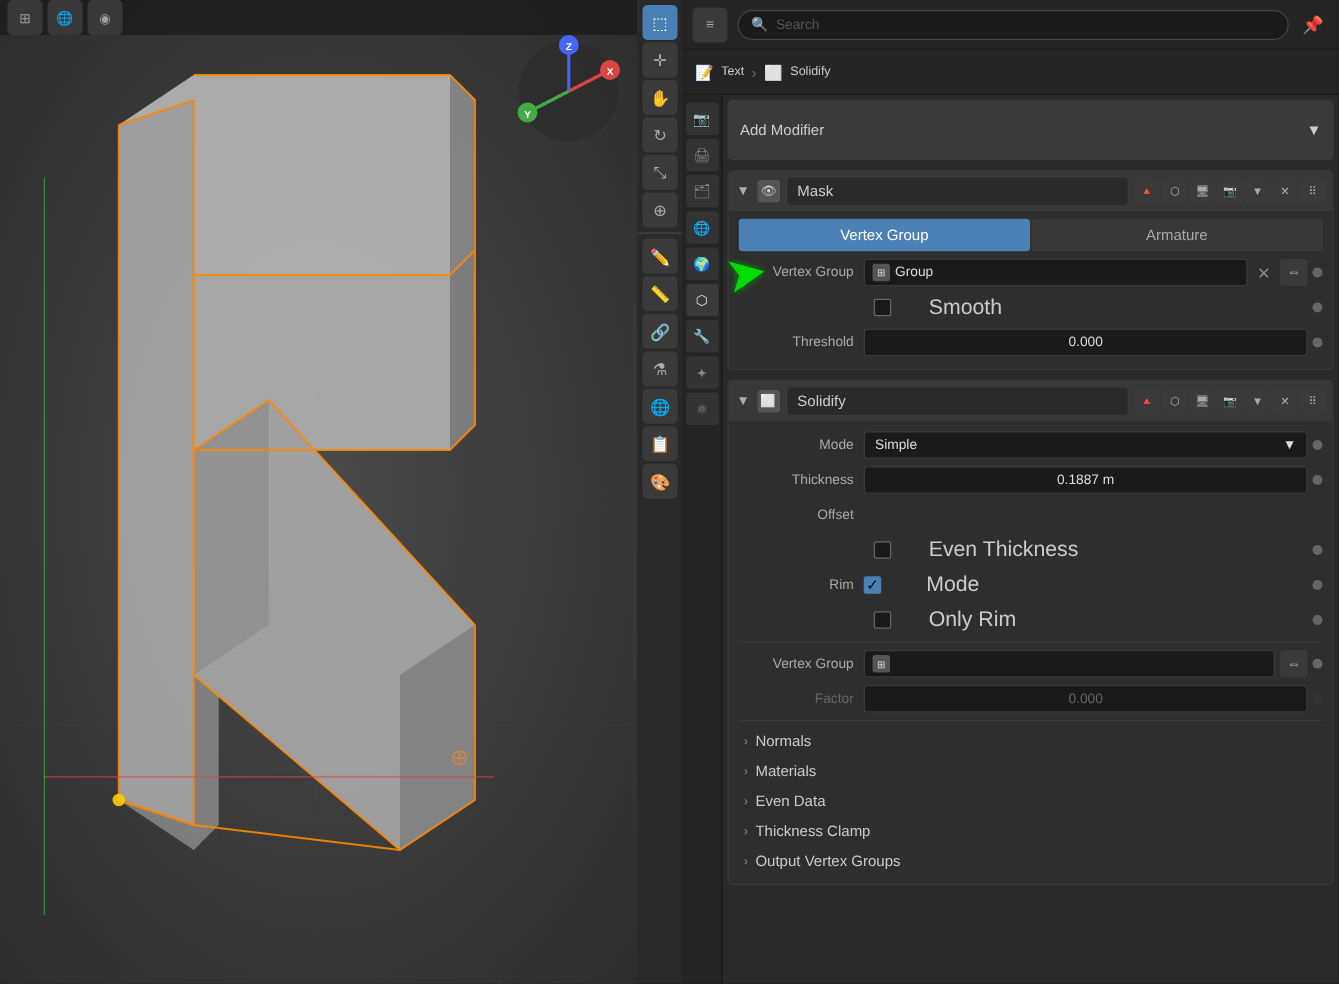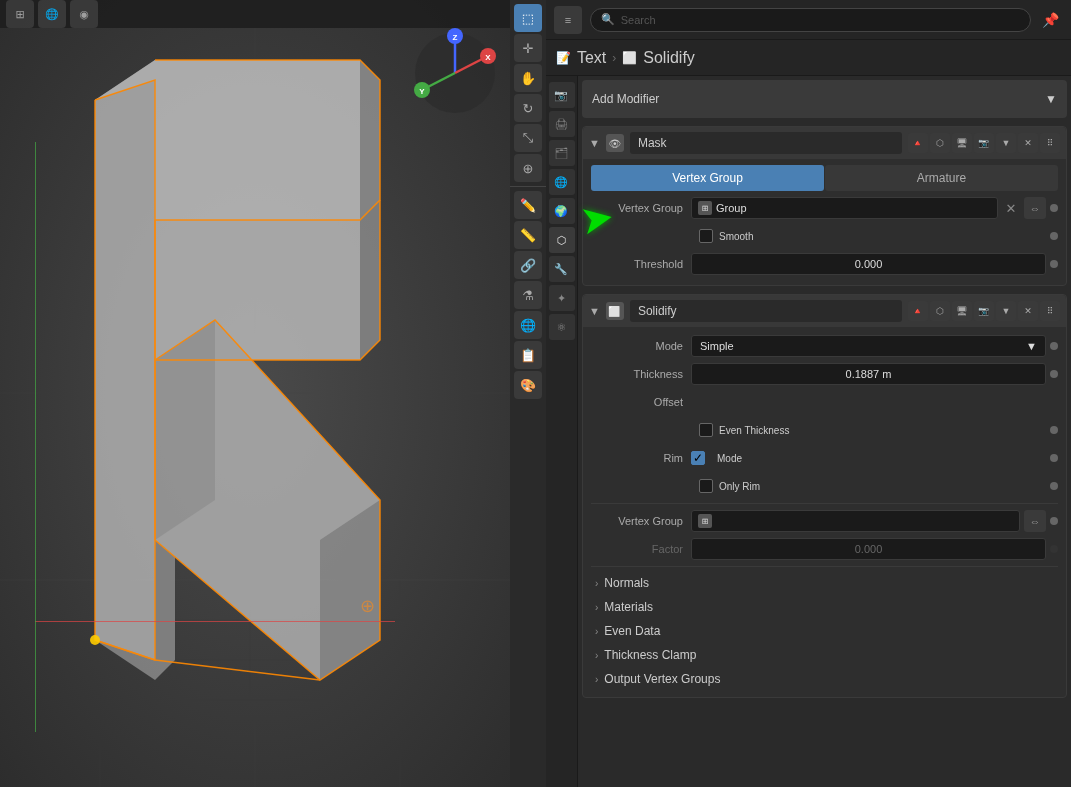--- a/index.html
+++ b/index.html
@@ -136,21 +136,21 @@
       padding: 0 10px;
       gap: 6px;
       border-bottom: 1px solid #1a1a1a;
     }
 
     .breadcrumb-item {
       display: flex;
       align-items: center;
       gap: 4px;
       color: #ccc;
-      font-size: 16px;
+      font-size: 10px;
     }
 
     .breadcrumb-sep { color: #666; }
 
     
     .props-body {
       display: flex;
       flex: 1;
       overflow: hidden;
     }
@@ -187,21 +187,21 @@
       overflow-y: auto;
       padding: 4px;
       display: flex;
       flex-direction: column;
       gap: 4px;
     }
 
     
     .add-modifier-btn {
       width: 100%;
-      height: 38px;
+      height: 48px;
       background: #3a3a3a;
       border: none;
       border-radius: 4px;
       color: #ccc;
       font-size: 12px;
       display: flex;
       align-items: center;
       justify-content: space-between;
       padding: 0 10px;
       cursor: pointer;
@@ -353,21 +353,22 @@
       display: flex; align-items: center; justify-content: center;
     }
 
     .checkbox.checked {
       background: #4a80b4;
       border-color: #4a80b4;
     }
 
     .checkbox-label {
       color: #ccc;
-      font-size: 10px;
+      font-size: 17px;
+      margin-left: 24px;
     }
 
     
     .green-arrow {
       position: absolute;
       font-size: 40px;
       color: #00dd00;
       left: 580px;
       top: 195px;
       transform: rotate(-10deg);

